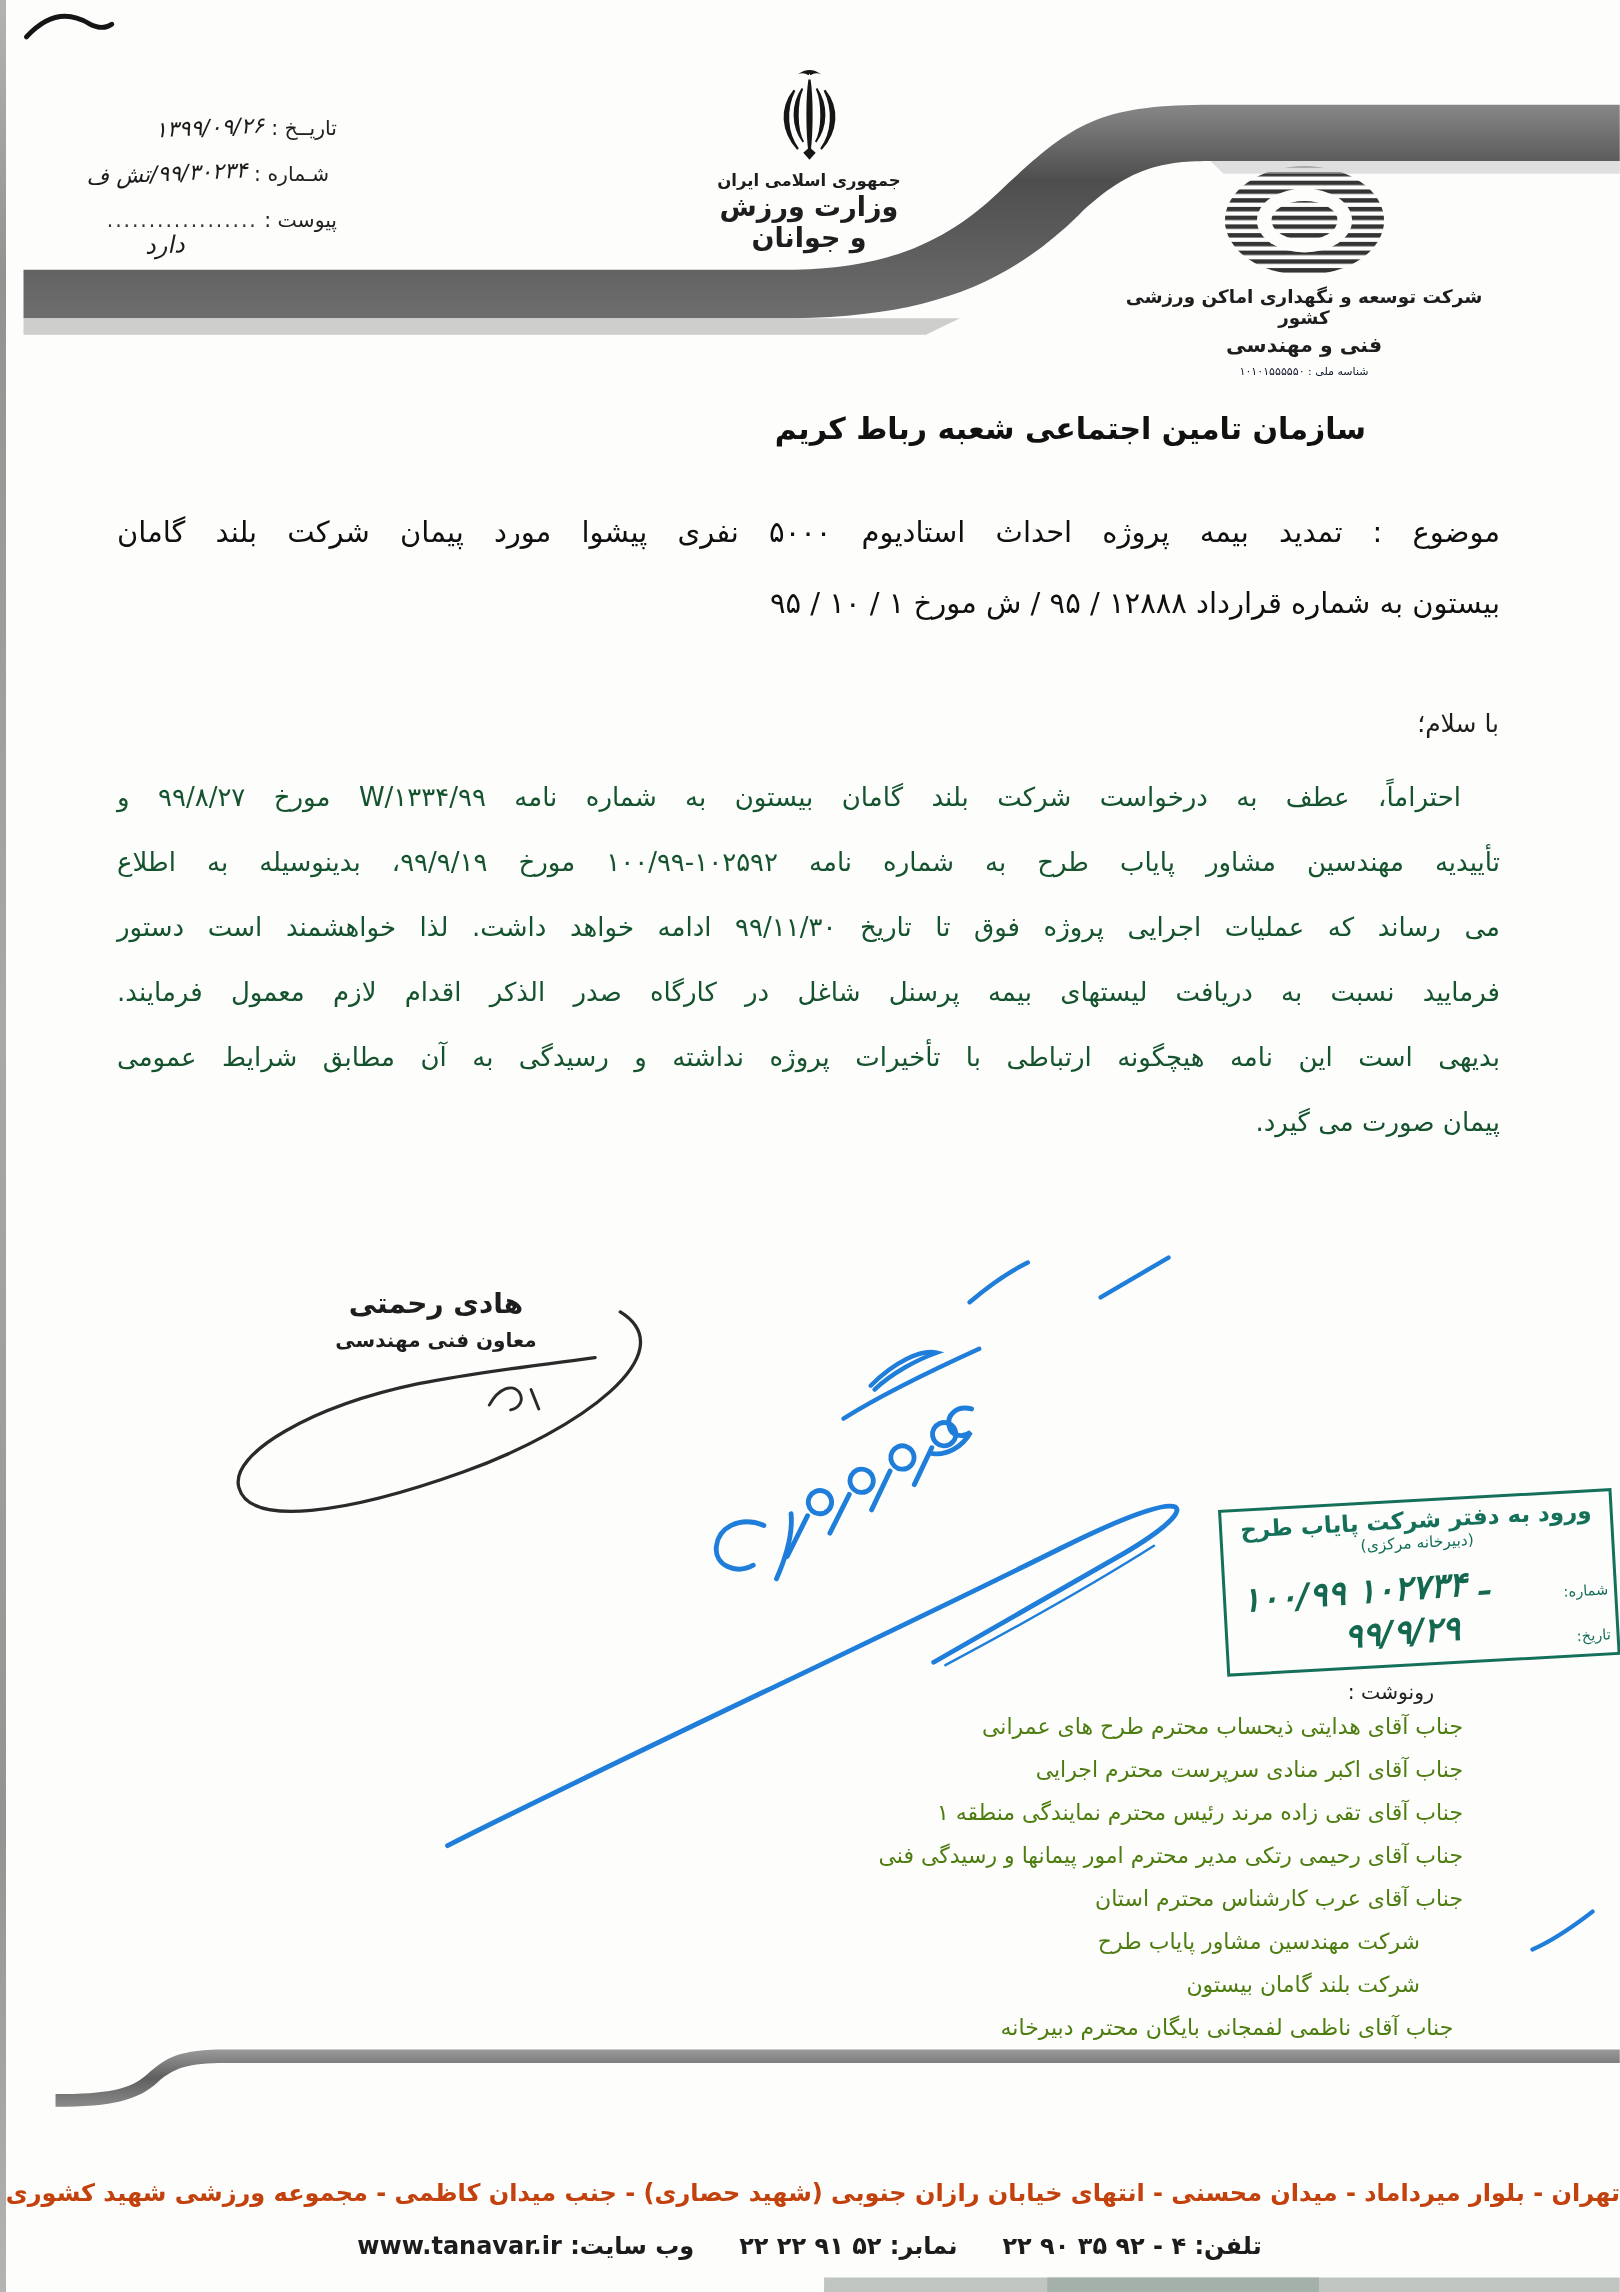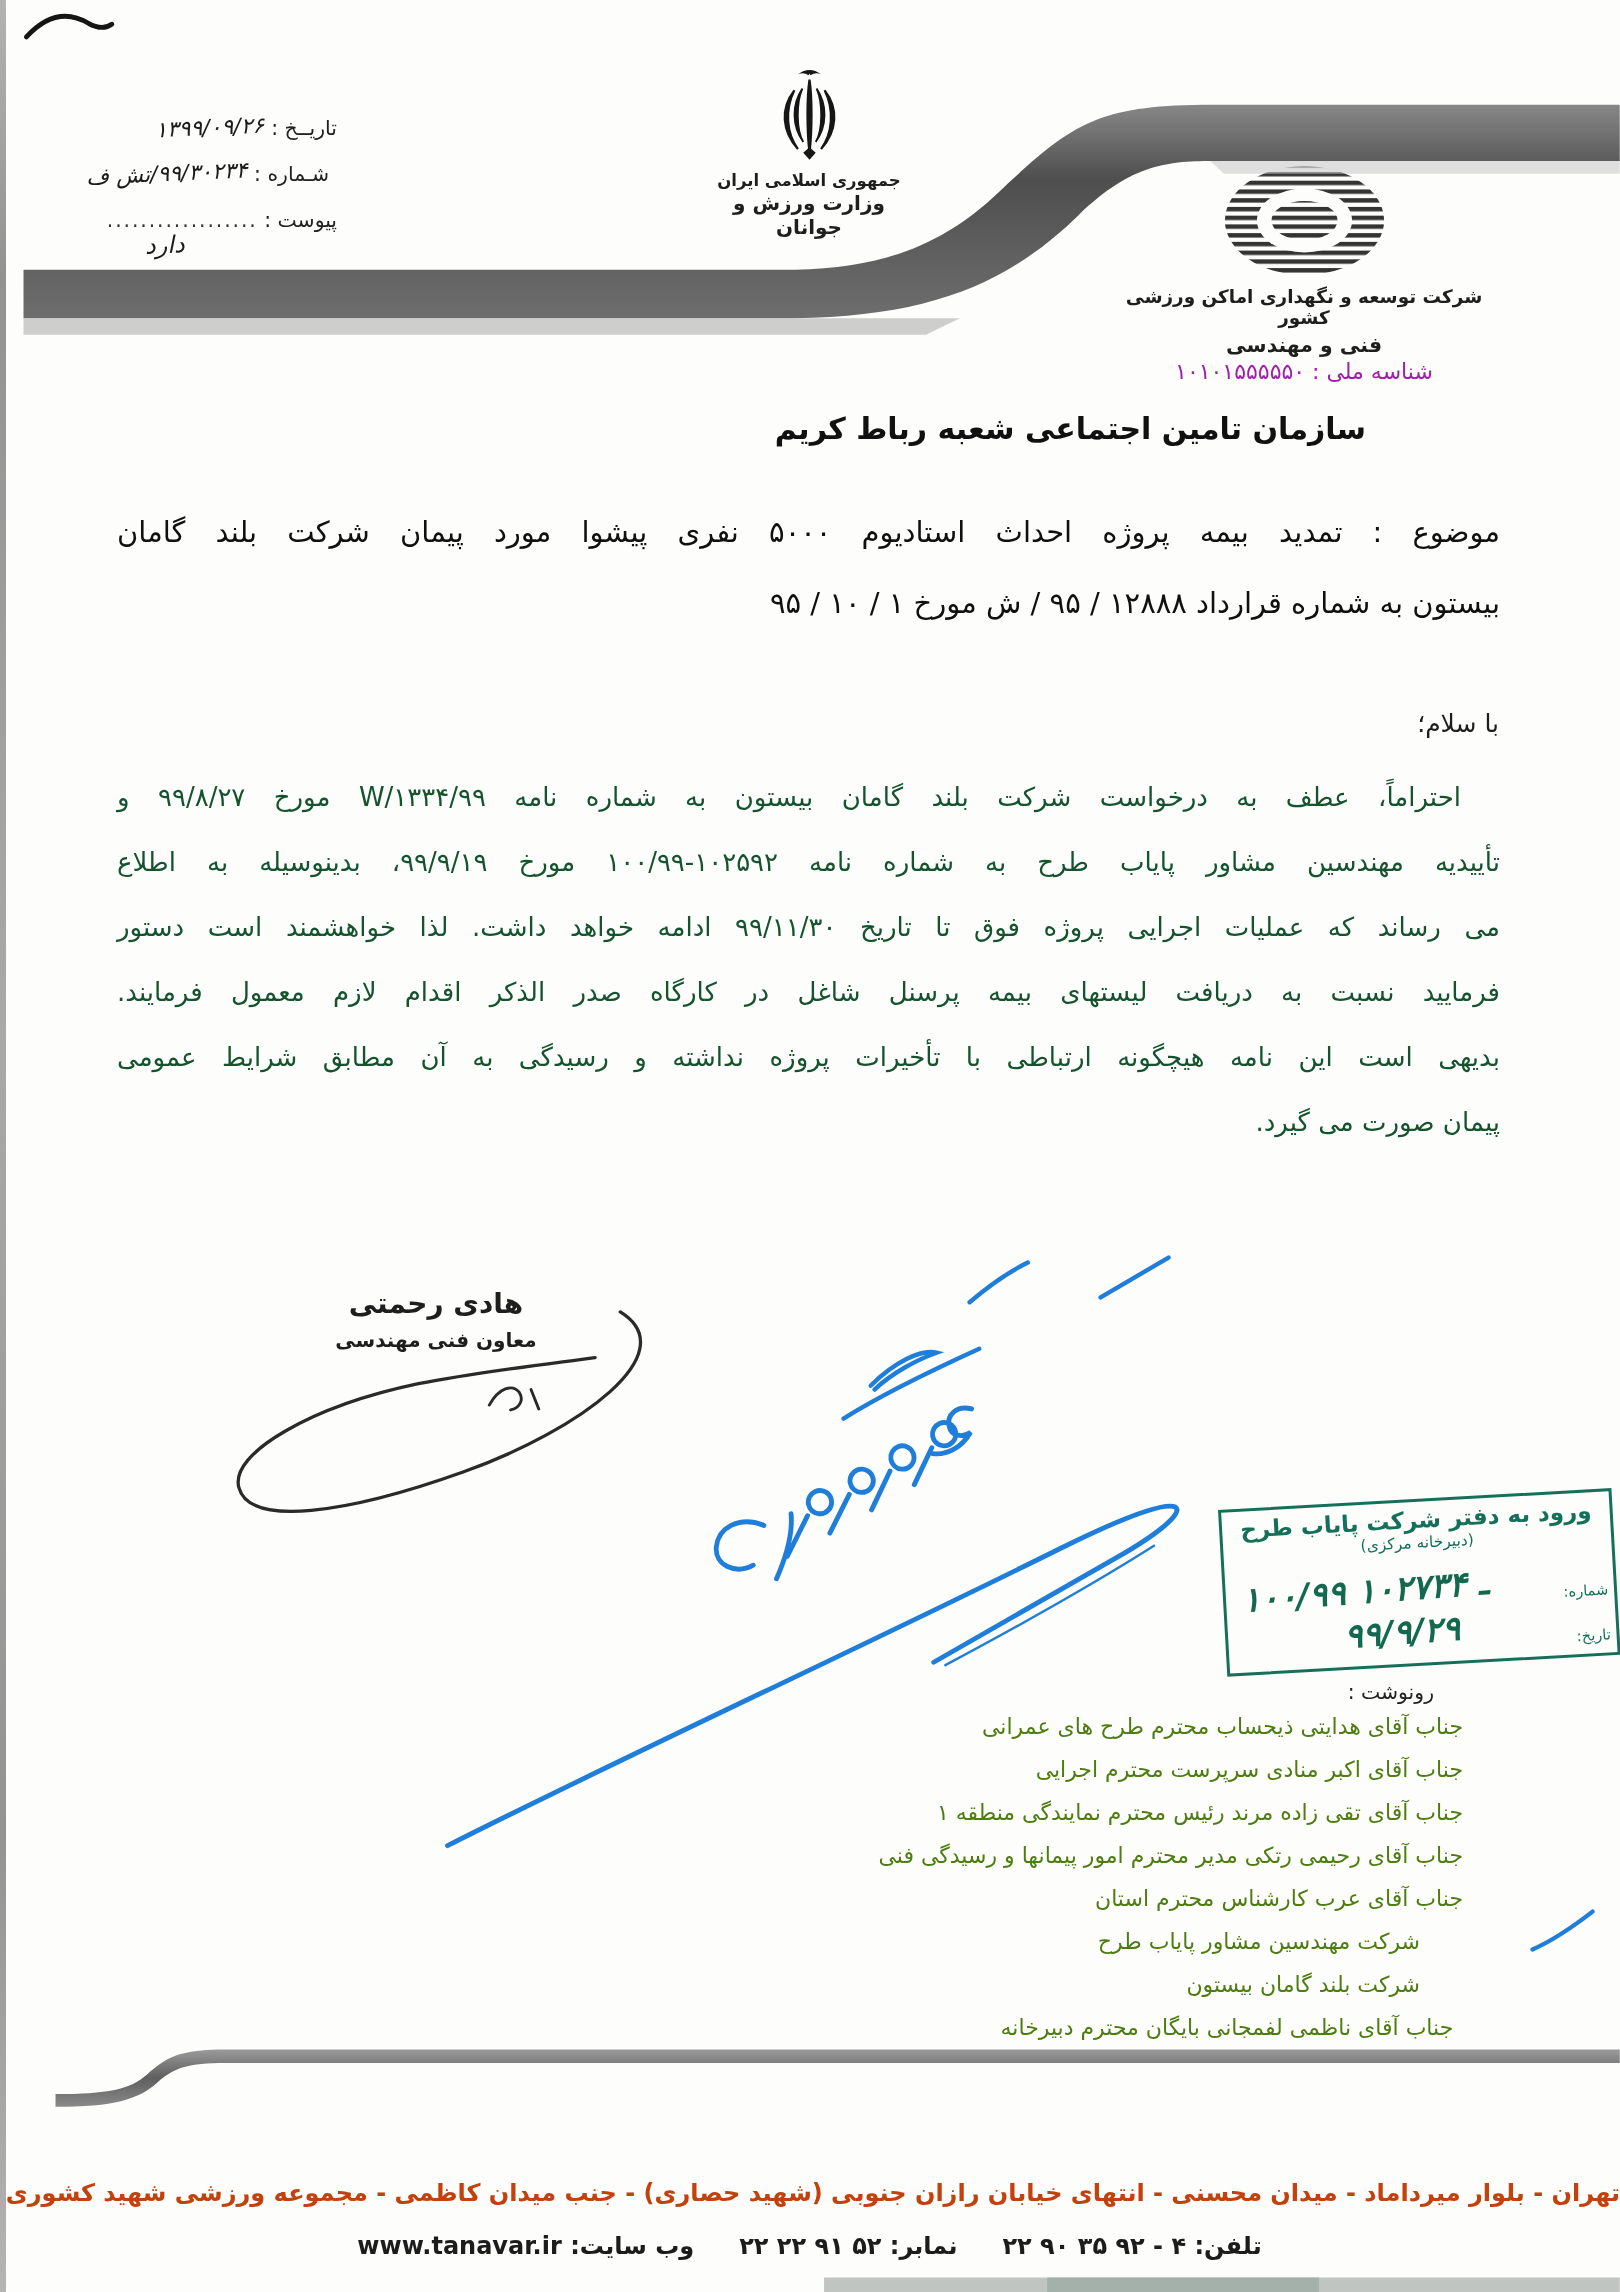--- a/index.html
+++ b/index.html
@@ -14,27 +14,27 @@
 
   
   .field-row{position:absolute; width:291px; direction:rtl; white-space:nowrap; font-size:20.4px; color:#222;}
   .field-label{display:inline-block; letter-spacing:1px;}
   .hand{font-style:italic; display:inline-block; transform:rotate(-2.5deg); font-size:22px; color:#1b1b1b;}
   .dots{letter-spacing:1.9px; color:#333;}
 
   
   .emblem-block{position:absolute; left:713px; top:62px; width:194px; text-align:center;}
   .country{font-size:16.5px; font-weight:700; margin-top:1.9px;}
-  .ministry{font-size:20px; font-weight:700; margin-top:1px;}
+  .ministry{font-size:27px; font-weight:700; margin-top:1px;}
 
   
   .company-block{position:absolute; left:1101px; top:163px; width:408px; text-align:center; z-index:2;}
   .company-name{font-size:18.4px; font-weight:700; margin-top:3.9px;}
   .company-division{font-size:20.4px; font-weight:700; margin-top:4.9px;}
-  .company-id{font-size:22px; color:#a21caf; margin-top:2px;}
+  .company-id{font-size:11px; color:#0f172a; margin-top:8px;}
 
   .recipient{position:absolute; top:411px; right:254px; font-size:30px; font-weight:700; color:#111;}
 
   .subject{position:absolute; top:497px; right:120px; left:118px; font-size:29px; font-weight:400; line-height:71px; color:#101010;}
   .jline{text-align:justify; text-align-last:justify;}
   .rline{text-align:right;}
 
   .salutation{position:absolute; top:709px; right:121px; font-size:25px;}
 
   .body-par{position:absolute; top:765px; right:120px; left:118px; font-size:26px; line-height:65px; color:#14532d;}

